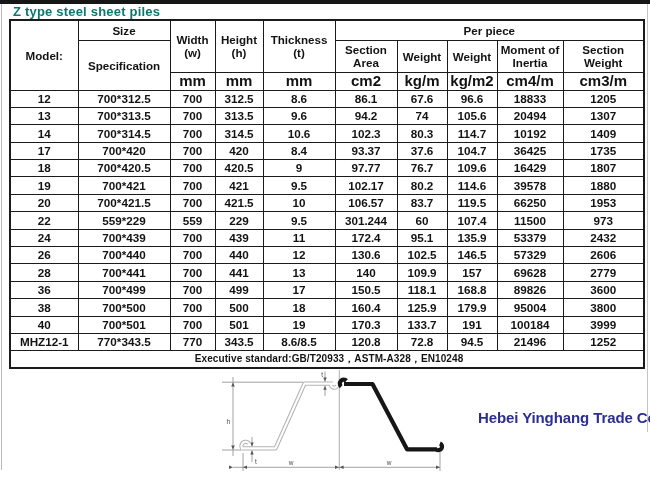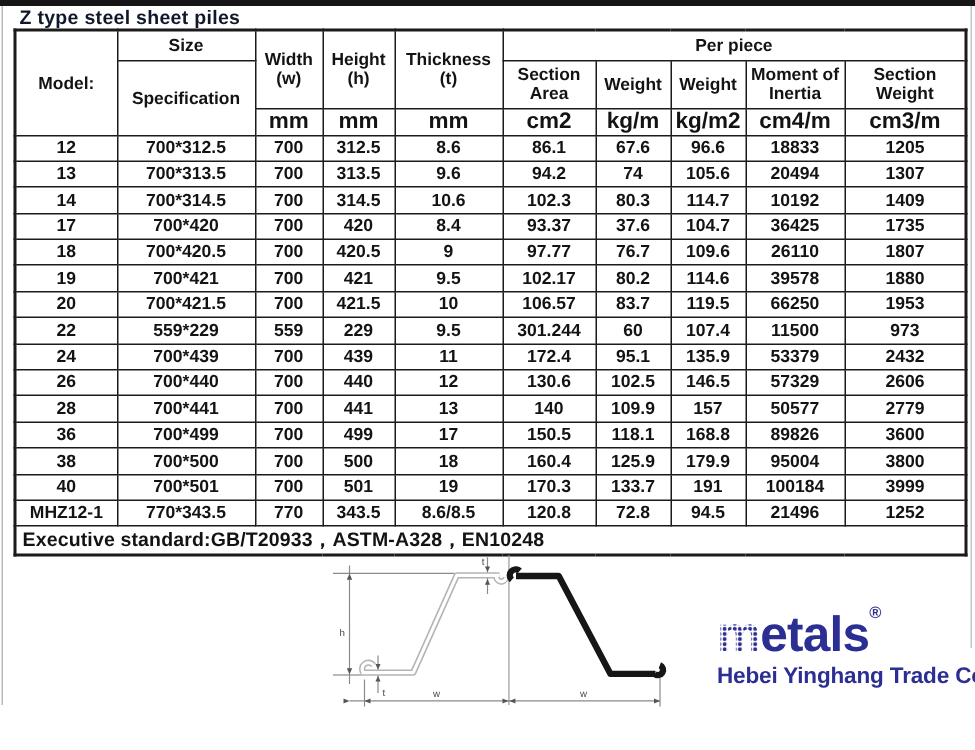--- a/index.html
+++ b/index.html
@@ -3,33 +3,33 @@
 <meta charset="utf-8">
 <style>
   html,body { margin:0; padding:0; }
   body { width:650px; height:500px; position:relative; background:#ffffff;
          font-family:"Liberation Sans", sans-serif; overflow:hidden; }
 
   .top-bar   { position:absolute; left:0; top:0; width:650px; height:4px; background:#161616; }
   .edge-left { position:absolute; left:1px; top:4px; width:1px; height:466px; background:#b9b9b9; }
   .edge-right{ position:absolute; left:647px; top:4px; width:1px; height:428px; background:#c4c4c4; }
 
-  .page-title { position:absolute; left:13px; top:4px; font-size:13px; font-weight:700; color:#0f172a; letter-spacing:0.2px; }
+  .page-title { position:absolute; left:13px; top:4px; font-size:13px; font-weight:700; color:#0f766e; letter-spacing:0.2px; }
 
   table.spec { position:absolute; left:9px; top:19px; width:634px;
                border-collapse:collapse; table-layout:fixed;
                border:2px solid #1b1b1b; }
   .spec th, .spec td { border:1px solid #1b1b1b; font-weight:700; color:#131313;
                        text-align:center; vertical-align:middle; padding:0; overflow:hidden; }
   .spec thead th { font-size:11.6px; line-height:1.12; }
   .spec .r-size   { height:20px; }
   .spec .r-spec   { height:32px; }
   .spec .r-units th { height:17px; font-size:15px; }
   .spec tbody td { height:16.4px; font-size:11.7px; line-height:1; }
-  .spec .footer-row td { height:16px; text-align:left; padding-left:4px; font-size:13px; letter-spacing:0.1px; }
+  .spec .footer-row td { height:16px; text-align:center; padding-left:4px; font-size:10px; letter-spacing:0.1px; }
   .sub { font-weight:700; }
 
   svg.profile { position:absolute; left:0px; top:368px; }
 
   .logo { position:absolute; left:478px; top:406px; width:168px; color:#2b2e92; }
   .brand-line { font-size:33px; font-weight:800; letter-spacing:-0.5px; line-height:1; white-space:nowrap; }
   .brand-m { background-image:radial-gradient(circle, #2b2e92 1.1px, rgba(43,46,146,0) 1.5px);
              background-size:3.4px 3.4px;
              -webkit-background-clip:text; background-clip:text; color:transparent; }
   .reg { font-size:11px; font-weight:700; vertical-align:top; position:relative; top:-2px; letter-spacing:0; }
@@ -145,21 +145,21 @@
       </tr>
       <tr>
         <td>18</td>
         <td>700*420.5</td>
         <td>700</td>
         <td>420.5</td>
         <td>9</td>
         <td>97.77</td>
         <td>76.7</td>
         <td>109.6</td>
-        <td>26110</td>
+        <td>16429</td>
         <td>1807</td>
       </tr>
       <tr>
         <td>19</td>
         <td>700*421</td>
         <td>700</td>
         <td>421</td>
         <td>9.5</td>
         <td>102.17</td>
         <td>80.2</td>
@@ -217,21 +217,21 @@
       </tr>
       <tr>
         <td>28</td>
         <td>700*441</td>
         <td>700</td>
         <td>441</td>
         <td>13</td>
         <td>140</td>
         <td>109.9</td>
         <td>157</td>
-        <td>50577</td>
+        <td>69628</td>
         <td>2779</td>
       </tr>
       <tr>
         <td>36</td>
         <td>700*499</td>
         <td>700</td>
         <td>499</td>
         <td>17</td>
         <td>150.5</td>
         <td>118.1</td>
@@ -331,15 +331,14 @@
   </g>
 
   <g fill="none" stroke="#161616" stroke-width="4.2" stroke-linejoin="round">
     <path d="M 346.5,380.6 A 3.5,3.5 0 1 0 341.2,386.6"></path>
     <path d="M 344,384 L 372.5,384 L 407,449.3 L 437,449.3"></path>
     <path d="M 436.5,449.3 a 3.4,3.4 0 1 0 3.4,-5.8"></path>
   </g>
 </svg>
 
 <div class="logo">
-  <div class="brand-line"><span class="brand-m">m</span><span>etals</span><span class="reg">®</span></div>
   <div class="tagline">Hebei Yinghang Trade Co.,Ltd</div>
 </div>
 
 </body></html>

